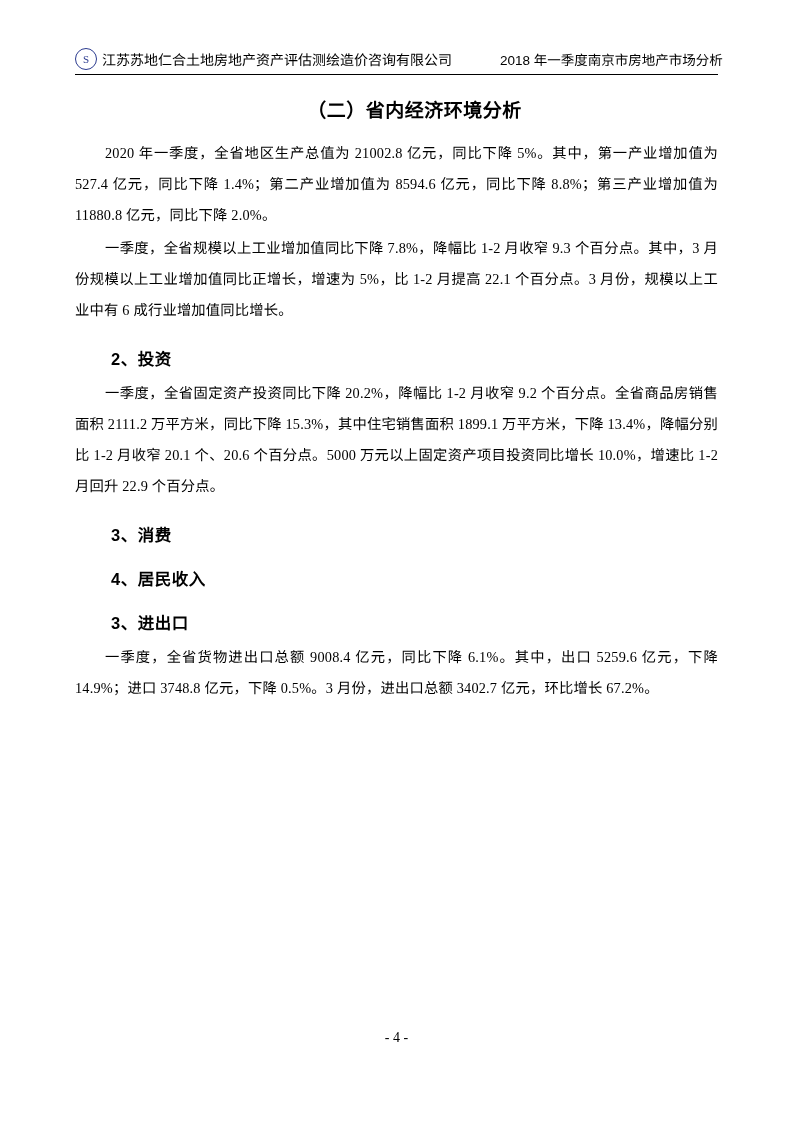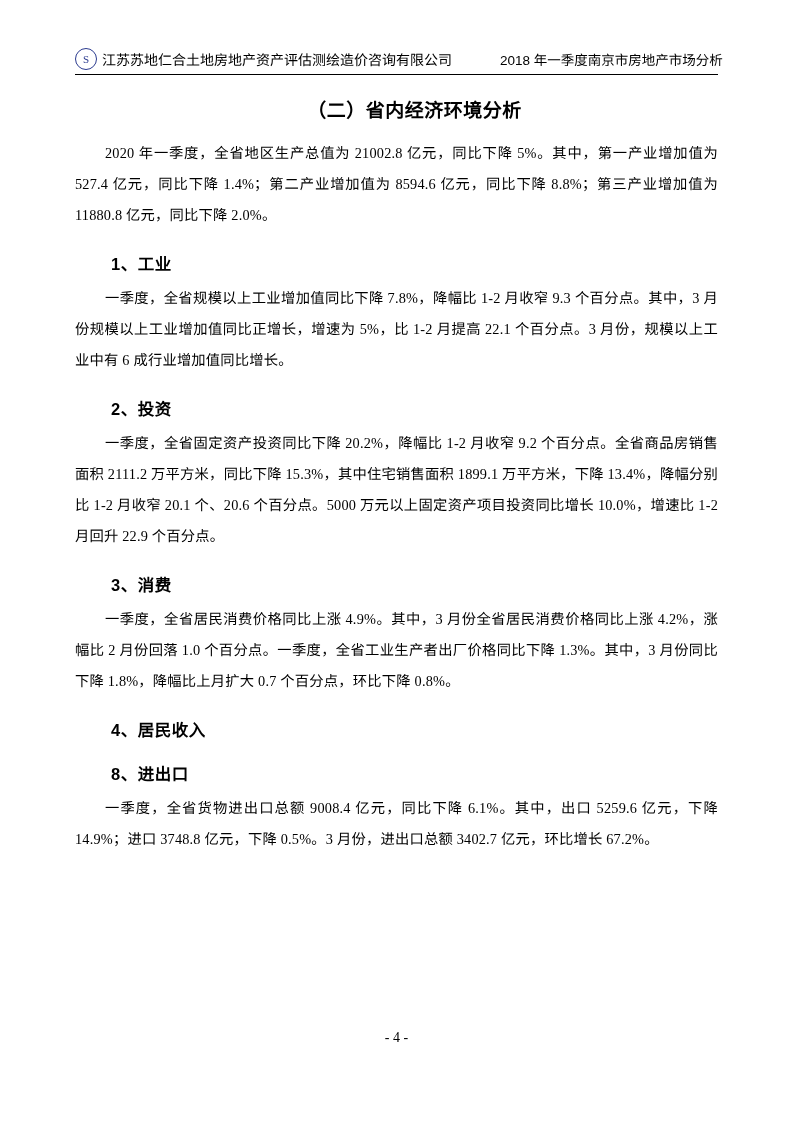--- a/index.html
+++ b/index.html
@@ -136,31 +136,29 @@
     <div class="header-right">2018 年一季度南京市房地产市场分析</div>
   </div>
   <div class="header-rule"></div>
 
   <div class="content">
 
     <h1 class="section-title">（二）省内经济环境分析</h1>
 
     <p class="para">2020 年一季度，全省地区生产总值为 21002.8 亿元，同比下降 5%。其中，第一产业增加值为 527.4 亿元，同比下降 1.4%；第二产业增加值为 8594.6 亿元，同比下降 8.8%；第三产业增加值为 11880.8 亿元，同比下降 2.0%。</p>
 
-    <h2 class="sub-title">1、工业</h2>
     <p class="para">一季度，全省规模以上工业增加值同比下降 7.8%，降幅比 1-2 月收窄 9.3 个百分点。其中，3 月份规模以上工业增加值同比正增长，增速为 5%，比 1-2 月提高 22.1 个百分点。3 月份，规模以上工业中有 6 成行业增加值同比增长。</p>
 
     <h2 class="sub-title">2、投资</h2>
     <p class="para">一季度，全省固定资产投资同比下降 20.2%，降幅比 1-2 月收窄 9.2 个百分点。全省商品房销售面积 2111.2 万平方米，同比下降 15.3%，其中住宅销售面积 1899.1 万平方米，下降 13.4%，降幅分别比 1-2 月收窄 20.1 个、20.6 个百分点。5000 万元以上固定资产项目投资同比增长 10.0%，增速比 1-2 月回升 22.9 个百分点。</p>
 
     <h2 class="sub-title">3、消费</h2>
-    <p class="para">一季度，全省居民消费价格同比上涨 4.9%。其中，3 月份全省居民消费价格同比上涨 4.2%，涨幅比 2 月份回落 1.0 个百分点。一季度，全省工业生产者出厂价格同比下降 1.3%。其中，3 月份同比下降 1.8%，降幅比上月扩大 0.7 个百分点，环比下降 0.8%。</p>
 
     <h2 class="sub-title">4、居民收入</h2>
 
-    <h2 class="sub-title">8、进出口</h2>
+    <h2 class="sub-title">3、进出口</h2>
     <p class="para">一季度，全省货物进出口总额 9008.4 亿元，同比下降 6.1%。其中，出口 5259.6 亿元，下降 14.9%；进口 3748.8 亿元，下降 0.5%。3 月份，进出口总额 3402.7 亿元，环比增长 67.2%。</p>
 
   </div>
 
   <div class="footer">- 4 -</div>
 
 </div>
 
 </body></html>

